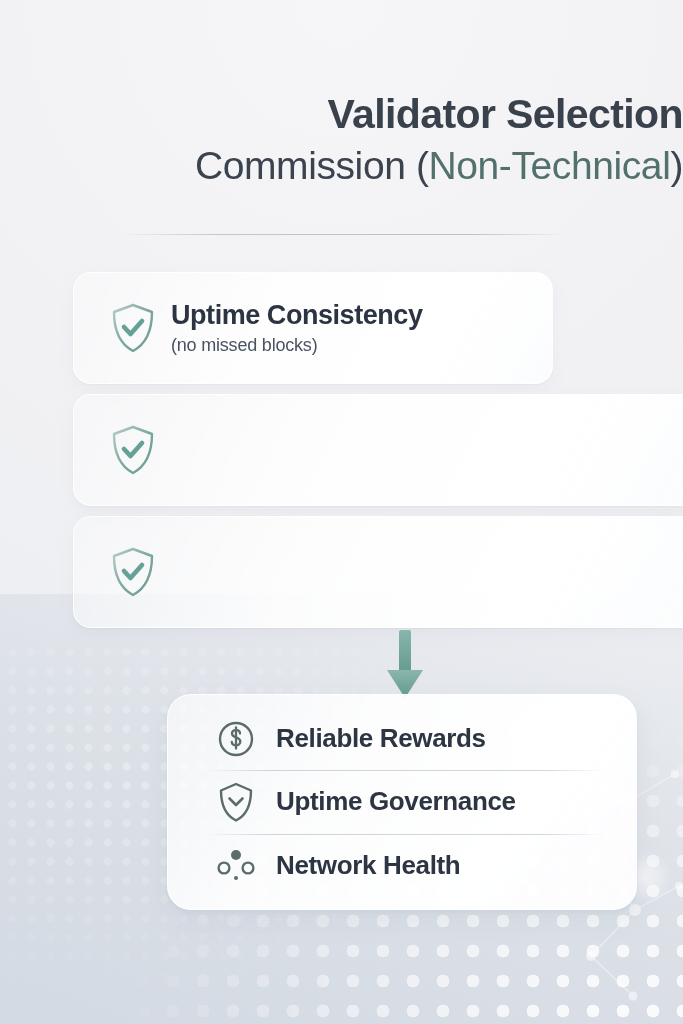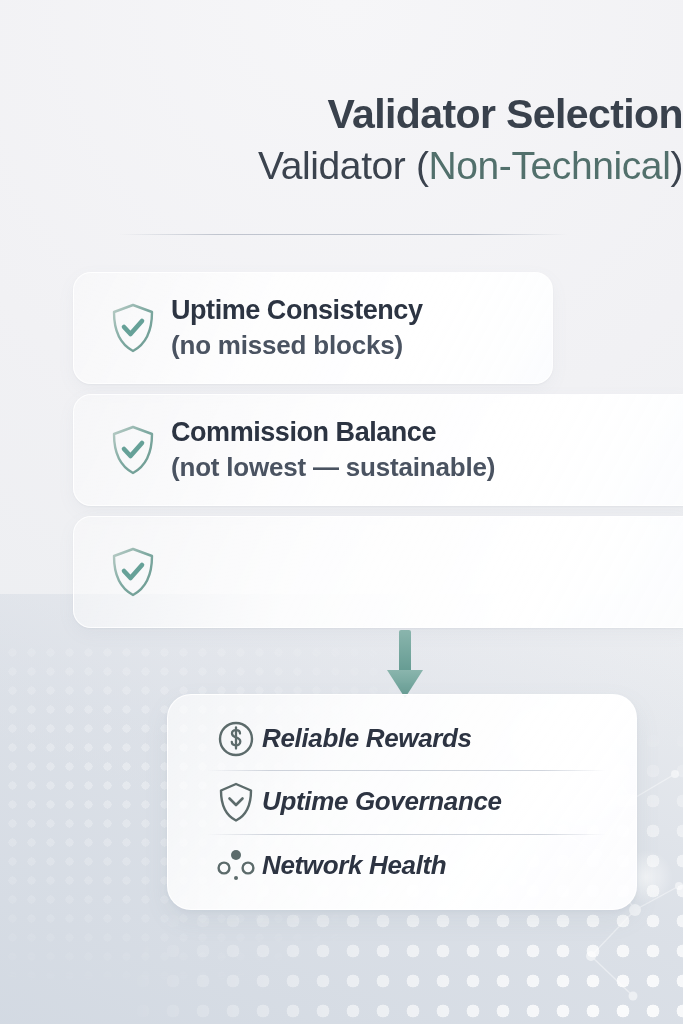--- a/index.html
+++ b/index.html
@@ -78,21 +78,21 @@
   .card.c1 { left:73px; top:272px; width:480px; height:112px; }
   .card.c2 { left:73px; top:394px; width:626px; height:112px; }
   .card.c3 { left:73px; top:516px; width:626px; height:112px; }
 
   .shield-wrap { width:64px; flex:0 0 64px; display:flex; align-items:center; justify-content:center; margin-left:27px; }
   .card-text { display:flex; flex-direction:column; justify-content:center; margin-left:6px; }
   .card-title {
     font-size:27px; font-weight:bold; color:#2c3442; letter-spacing:-.45px; line-height:1.18;
   }
   .card-sub {
-    font-size:26px; font-weight:bold; color:#4a5361; letter-spacing:-.2px; margin-top:3px; line-height:1.2;
+    font-size:18px; font-weight:normal; color:#4a5361; letter-spacing:-.2px; margin-top:3px; line-height:1.2;
   }
 
   
   .arrow { position:absolute; left:383px; top:630px; }
 
   
   .outcome {
     position:absolute; left:167px; top:694px; width:470px; height:216px;
     background: linear-gradient(125deg, rgba(255,255,255,0.62) 0%, rgba(255,255,255,0.90) 34%, rgba(255,255,255,0.98) 70%, rgba(253,253,255,0.94) 100%);
     border:1px solid rgba(255,255,255,0.9);
@@ -101,21 +101,21 @@
     display:flex; flex-direction:column;
     padding:12px 0;
   }
   .orow { flex:1 1 0; display:flex; align-items:center; position:relative; }
   .orow + .orow::before {
     content:""; position:absolute; left:38px; right:30px; top:0; height:1px;
     background: linear-gradient(90deg, rgba(196,201,211,0) 0%, rgba(191,197,208,0.75) 16%, rgba(191,197,208,0.72) 84%, rgba(196,201,211,0) 100%);
   }
   .orow-icon { width:52px; flex:0 0 52px; display:flex; align-items:center; justify-content:center; margin-left:42px; }
   .orow-label {
-    font-size:26px; font-weight:bold; color:#2d3442; letter-spacing:-.35px; font-style:italic;
+    font-size:26px; font-weight:bold; color:#2d3442; letter-spacing:-.35px; margin-left:14px;
   }
 </style>
 </head>
 <body>
 
 <div id="stage">
 
   <div class="bluewash"></div>
   <div class="dotfield"></div>
   <div class="dotfield small"></div>
@@ -141,21 +141,21 @@
       <circle cx="250" cy="292" r="4.5"></circle>
         <circle cx="140" cy="178" r="3.5"></circle>
     </g>
   </svg>
   <div class="glow g1"></div>
   <div class="glow g2"></div>
   <div class="glow g3"></div>
 
   <div class="title-block">
     <div class="title-line1">Validator Selection</div>
-    <div class="title-line2"><span>Validator (</span><span class="title-accent">Non-Technical</span><span>)</span></div>
+    <div class="title-line2"><span>Commission (</span><span class="title-accent">Non-Technical</span><span>)</span></div>
   </div>
 
   <div class="divider"></div>
 
   <div class="card c1">
     <div class="shield-wrap">
       <svg width="48" height="52" viewBox="0 0 48 52">
         <defs>
           <linearGradient id="sg1" x1="0" y1="0" x2="1" y2="1">
             <stop offset="0%" stop-color="#b9ccc6"></stop>
@@ -173,24 +173,20 @@
     </div>
   </div>
 
   <div class="card c2">
     <div class="shield-wrap">
       <svg width="48" height="52" viewBox="0 0 48 52">
         <path d="M24 3 L43 10 C43 29 37 42 24 49 C11 42 5 29 5 10 Z" fill="none" stroke="url(#sg1)" stroke-width="2.4" stroke-linejoin="round"></path>
         <path d="M15 25 L21.5 32 L33 19" fill="none" stroke="#66a198" stroke-width="4.6" stroke-linecap="round" stroke-linejoin="round"></path>
       </svg>
     </div>
-    <div class="card-text">
-      <div class="card-title">Commission Balance</div>
-      <div class="card-sub">(not lowest — sustainable)</div>
-    </div>
   </div>
 
   <div class="card c3">
     <div class="shield-wrap">
       <svg width="48" height="52" viewBox="0 0 48 52">
         <path d="M24 3 L43 10 C43 29 37 42 24 49 C11 42 5 29 5 10 Z" fill="none" stroke="url(#sg1)" stroke-width="2.4" stroke-linejoin="round"></path>
         <path d="M15 25 L21.5 32 L33 19" fill="none" stroke="#66a198" stroke-width="4.6" stroke-linecap="round" stroke-linejoin="round"></path>
       </svg>
     </div>
     <div class="card-text">

